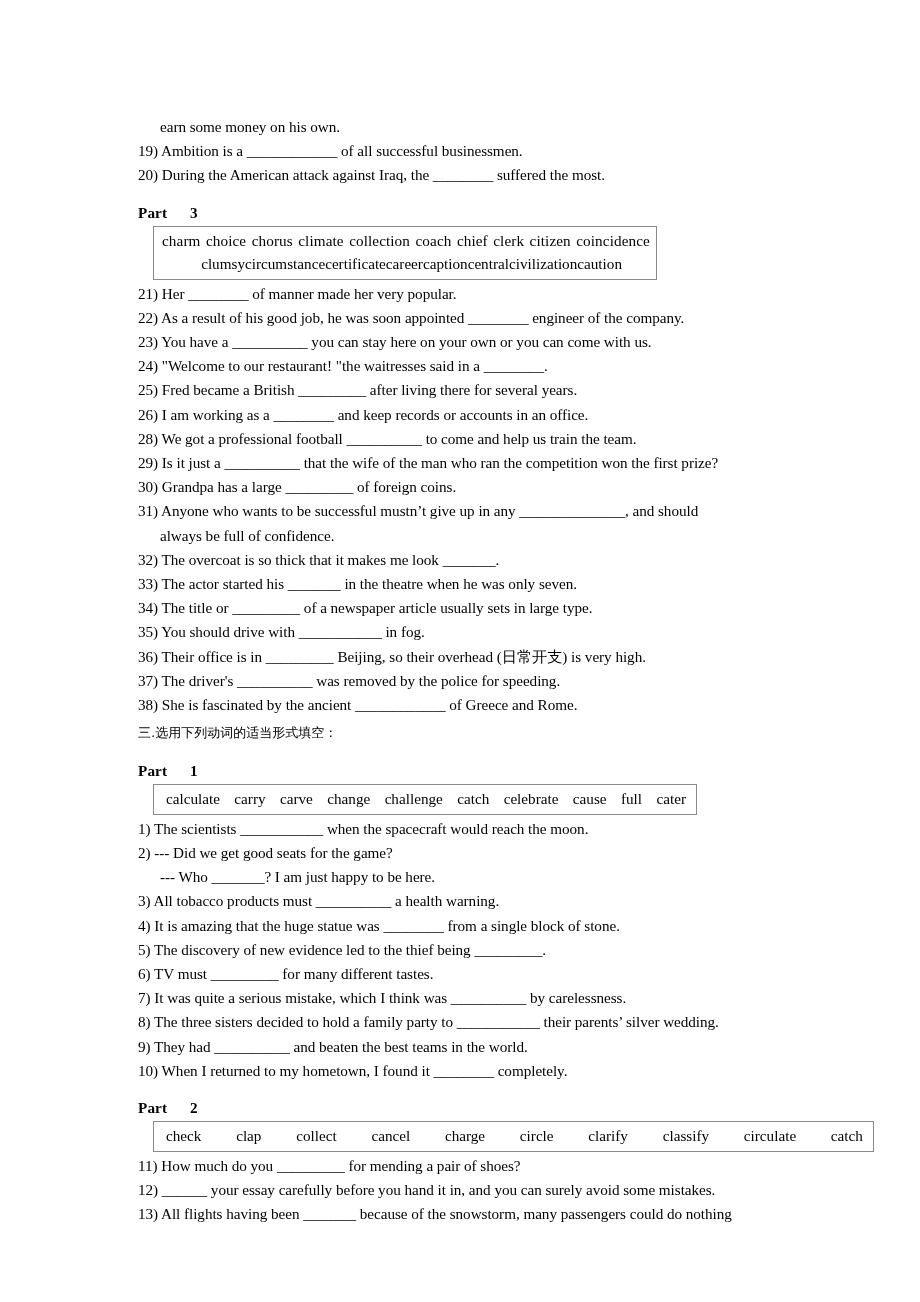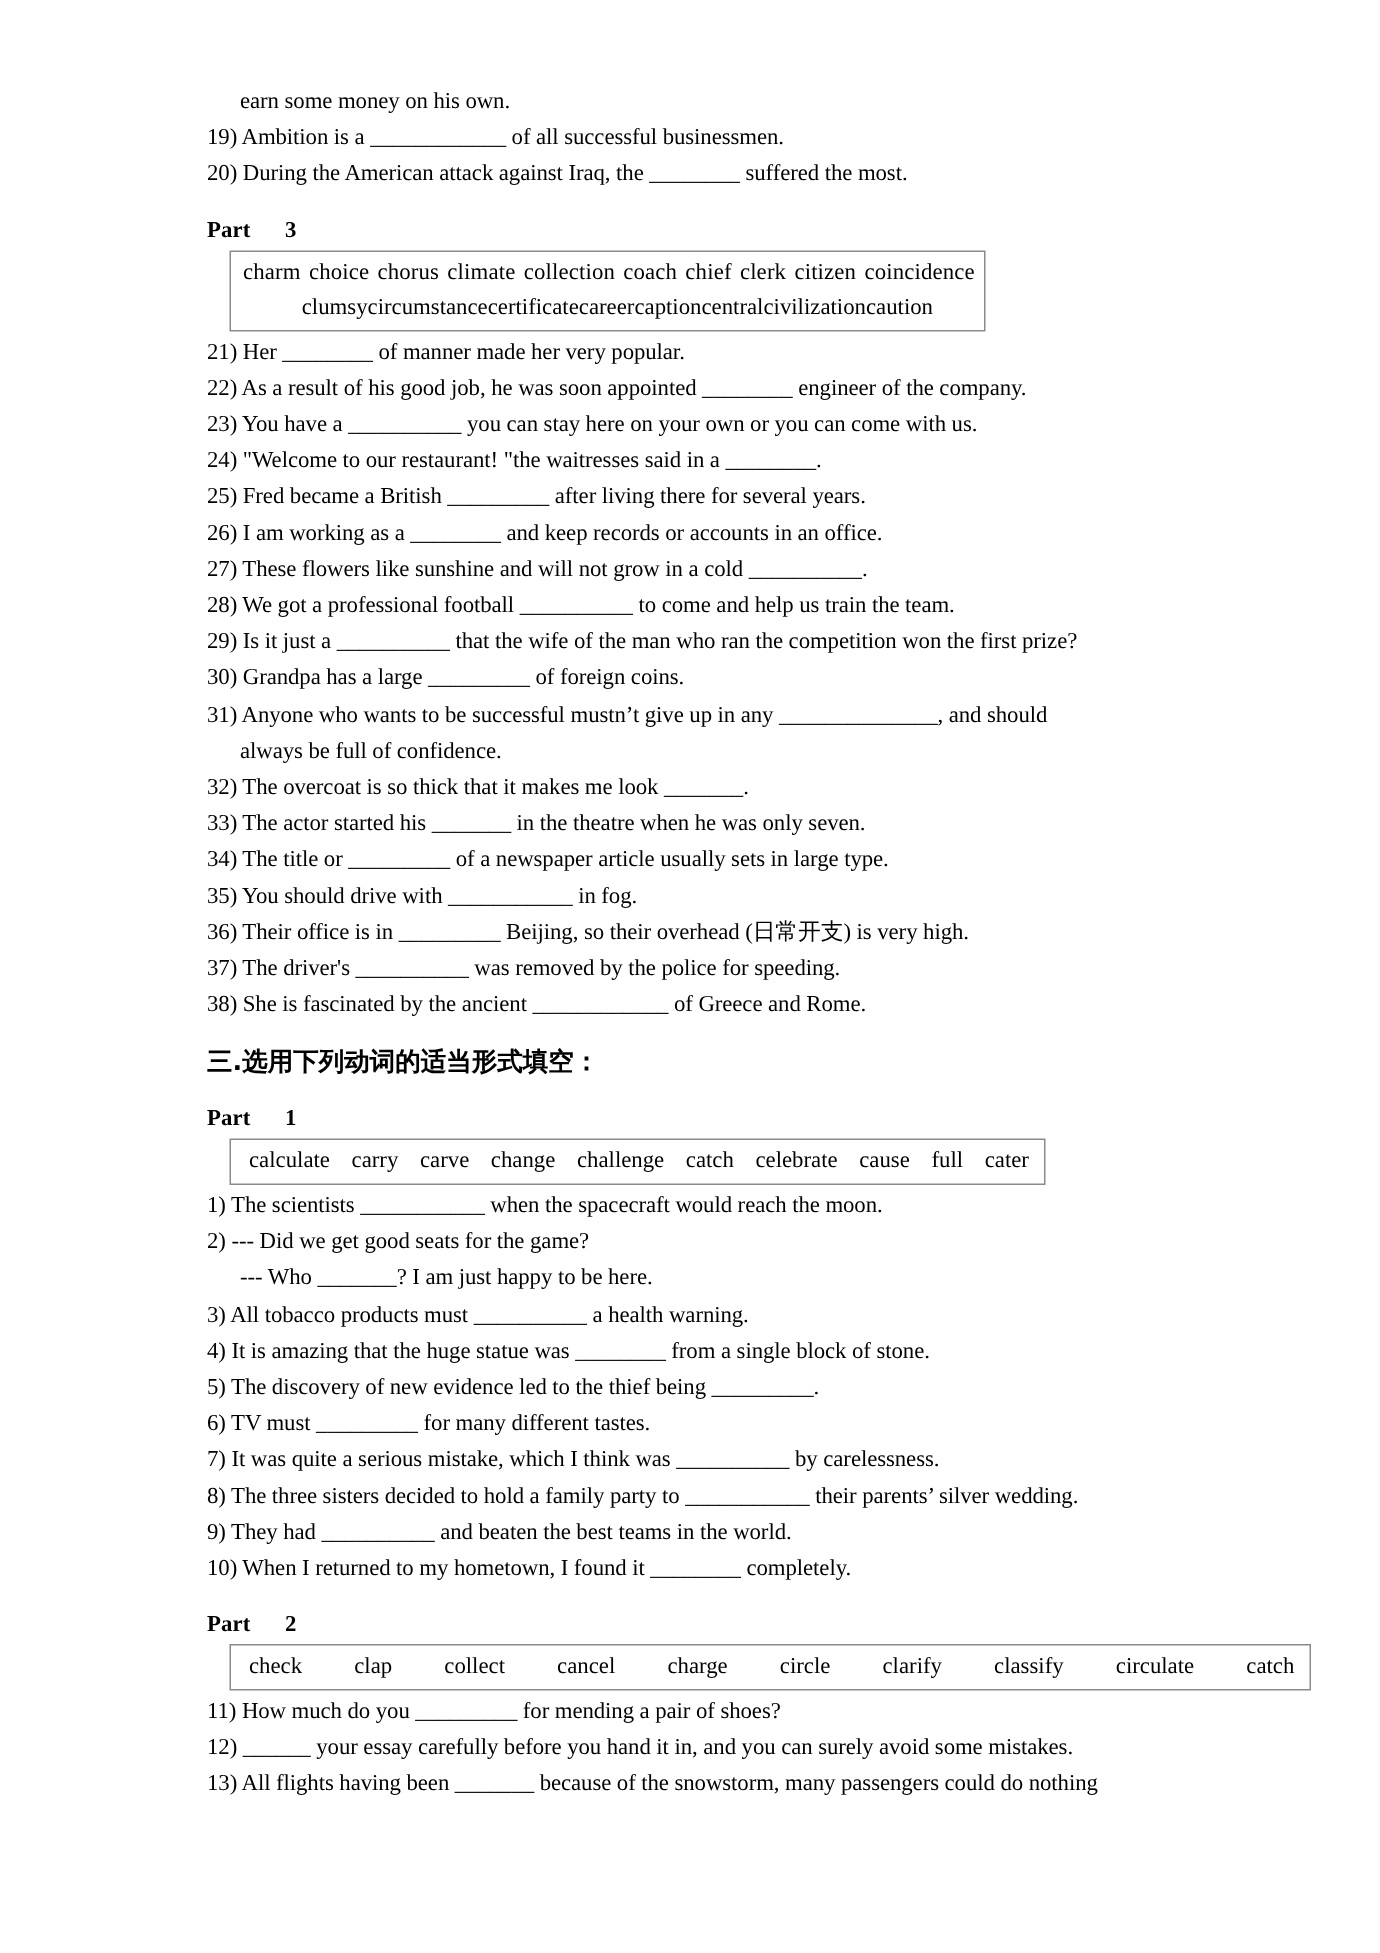--- a/index.html
+++ b/index.html
@@ -13,21 +13,21 @@
     font-family: "Liberation Serif", "DejaVu Serif", serif;
     color: #000000;
     overflow: hidden;
   }
 
   .page {
     position: relative;
     width: 920px;
     height: 1302px;
     box-sizing: border-box;
-    padding: 56px 140px 0 138px;
+    padding: 115px 140px 0 138px;
   }
 
   
   .line {
     font-size: 15.2px;
     line-height: 24.2px;
     white-space: pre-wrap;
     letter-spacing: -0.05px;
   }
 
@@ -78,24 +78,24 @@
   
   .wb-part1 { width: 544px; }
   .wb-part1 .wb-row { justify-content: space-between; padding: 0 4px; }
 
   
   .wb-part2 { width: 721px; }
   .wb-part2 .wb-row { justify-content: space-between; padding: 0 4px; }
 
   
   .cn-head {
-    font-weight: bold;
-    font-size: 17px;
+    font-weight: normal;
+    font-size: 13px;
     line-height: 26px;
-    margin-top: 13px;
+    margin-top: 3px;
     font-family: "DejaVu Sans", "Liberation Sans", sans-serif;
   }
 </style>
 </head>
 <body>
 
 <div class="page">
 
   <div class="line indented">earn some money on his own.</div>
 
@@ -131,21 +131,20 @@
       </div>
   </div>
 
   <div id="p3items">
       <div class="line">21) Her ________ of manner made her very popular.</div>
       <div class="line">22) As a result of his good job, he was soon appointed ________ engineer of the company.</div>
       <div class="line">23) You have a __________ you can stay here on your own or you can come with us.</div>
       <div class="line">24) "Welcome to our restaurant! "the waitresses said in a ________.</div>
       <div class="line">25) Fred became a British _________ after living there for several years.</div>
       <div class="line">26) I am working as a ________ and keep records or accounts in an office.</div>
-      <div class="line">27) These flowers like sunshine and will not grow in a cold __________.</div>
       <div class="line">28) We got a professional football __________ to come and help us train the team.</div>
       <div class="line">29) Is it just a __________ that the wife of the man who ran the competition won the first prize?</div>
       <div class="line">30) Grandpa has a large _________ of foreign coins.</div>
     </div>
 
   <div class="line justify">31) Anyone who wants to be successful mustn’t give up in any ______________, and should</div>
   <div class="line indented">always be full of confidence.</div>
 
   <div id="p3items2">
       <div class="line">32) The overcoat is so thick that it makes me look _______.</div>

